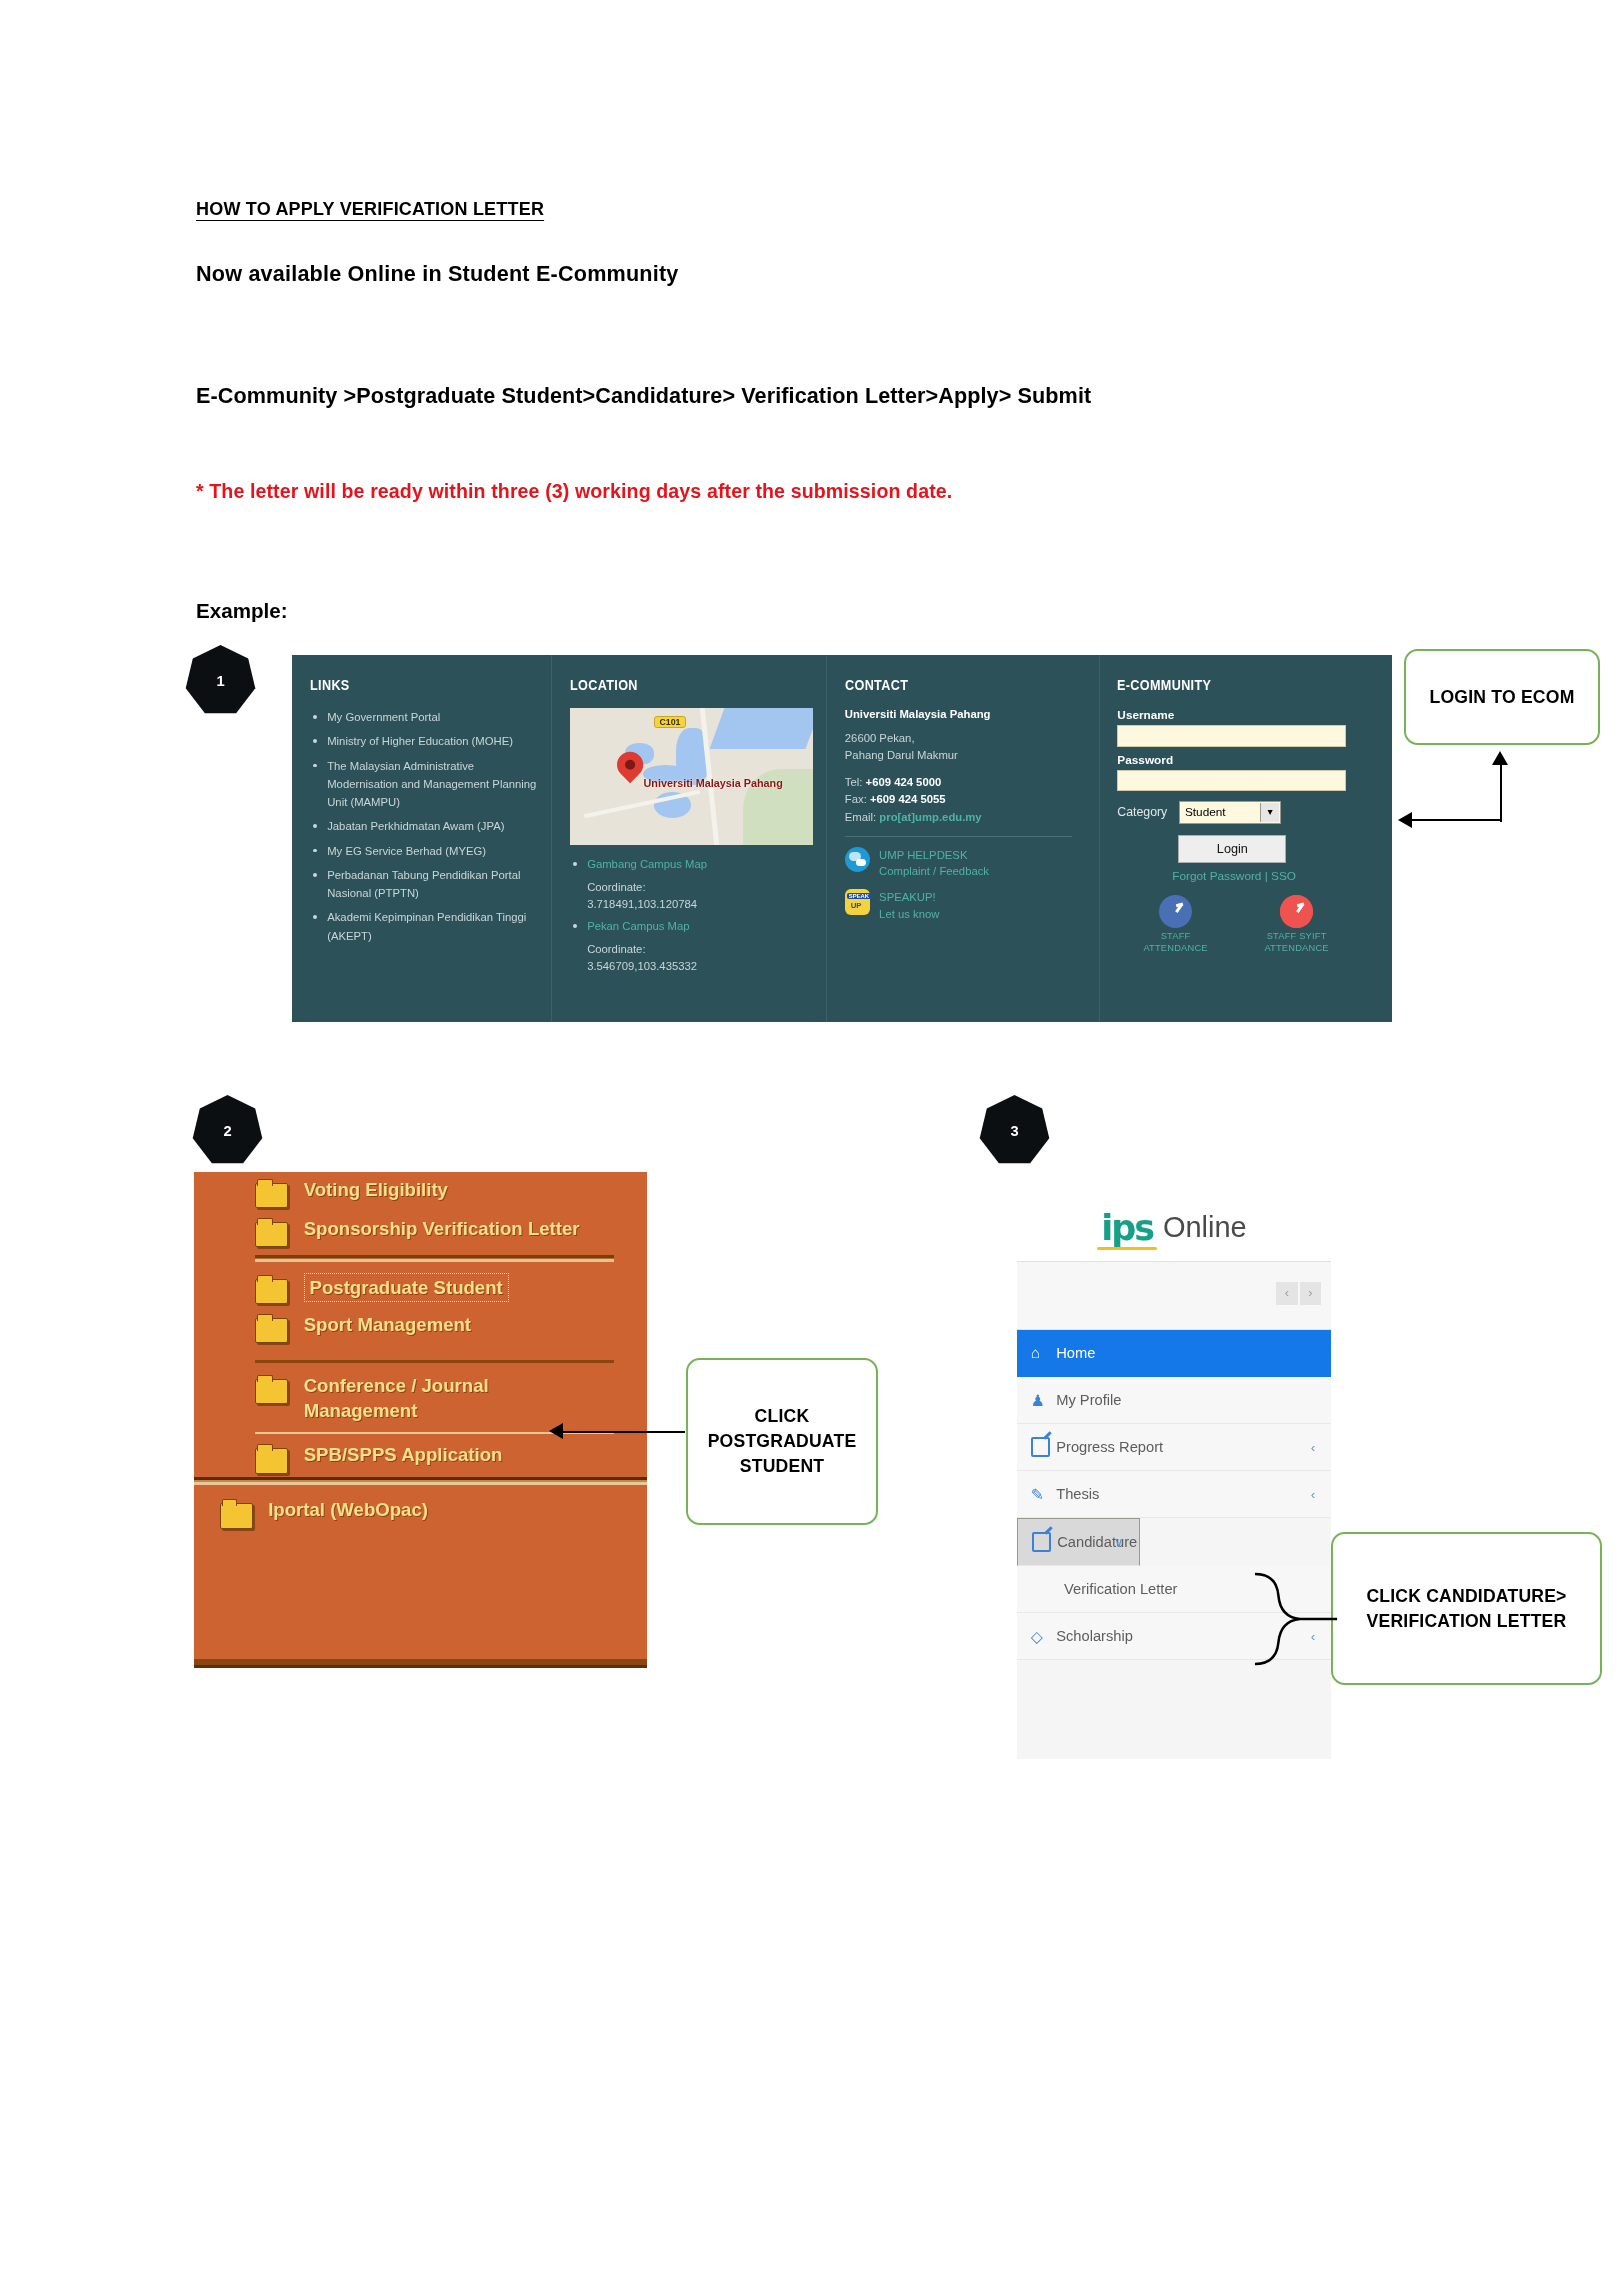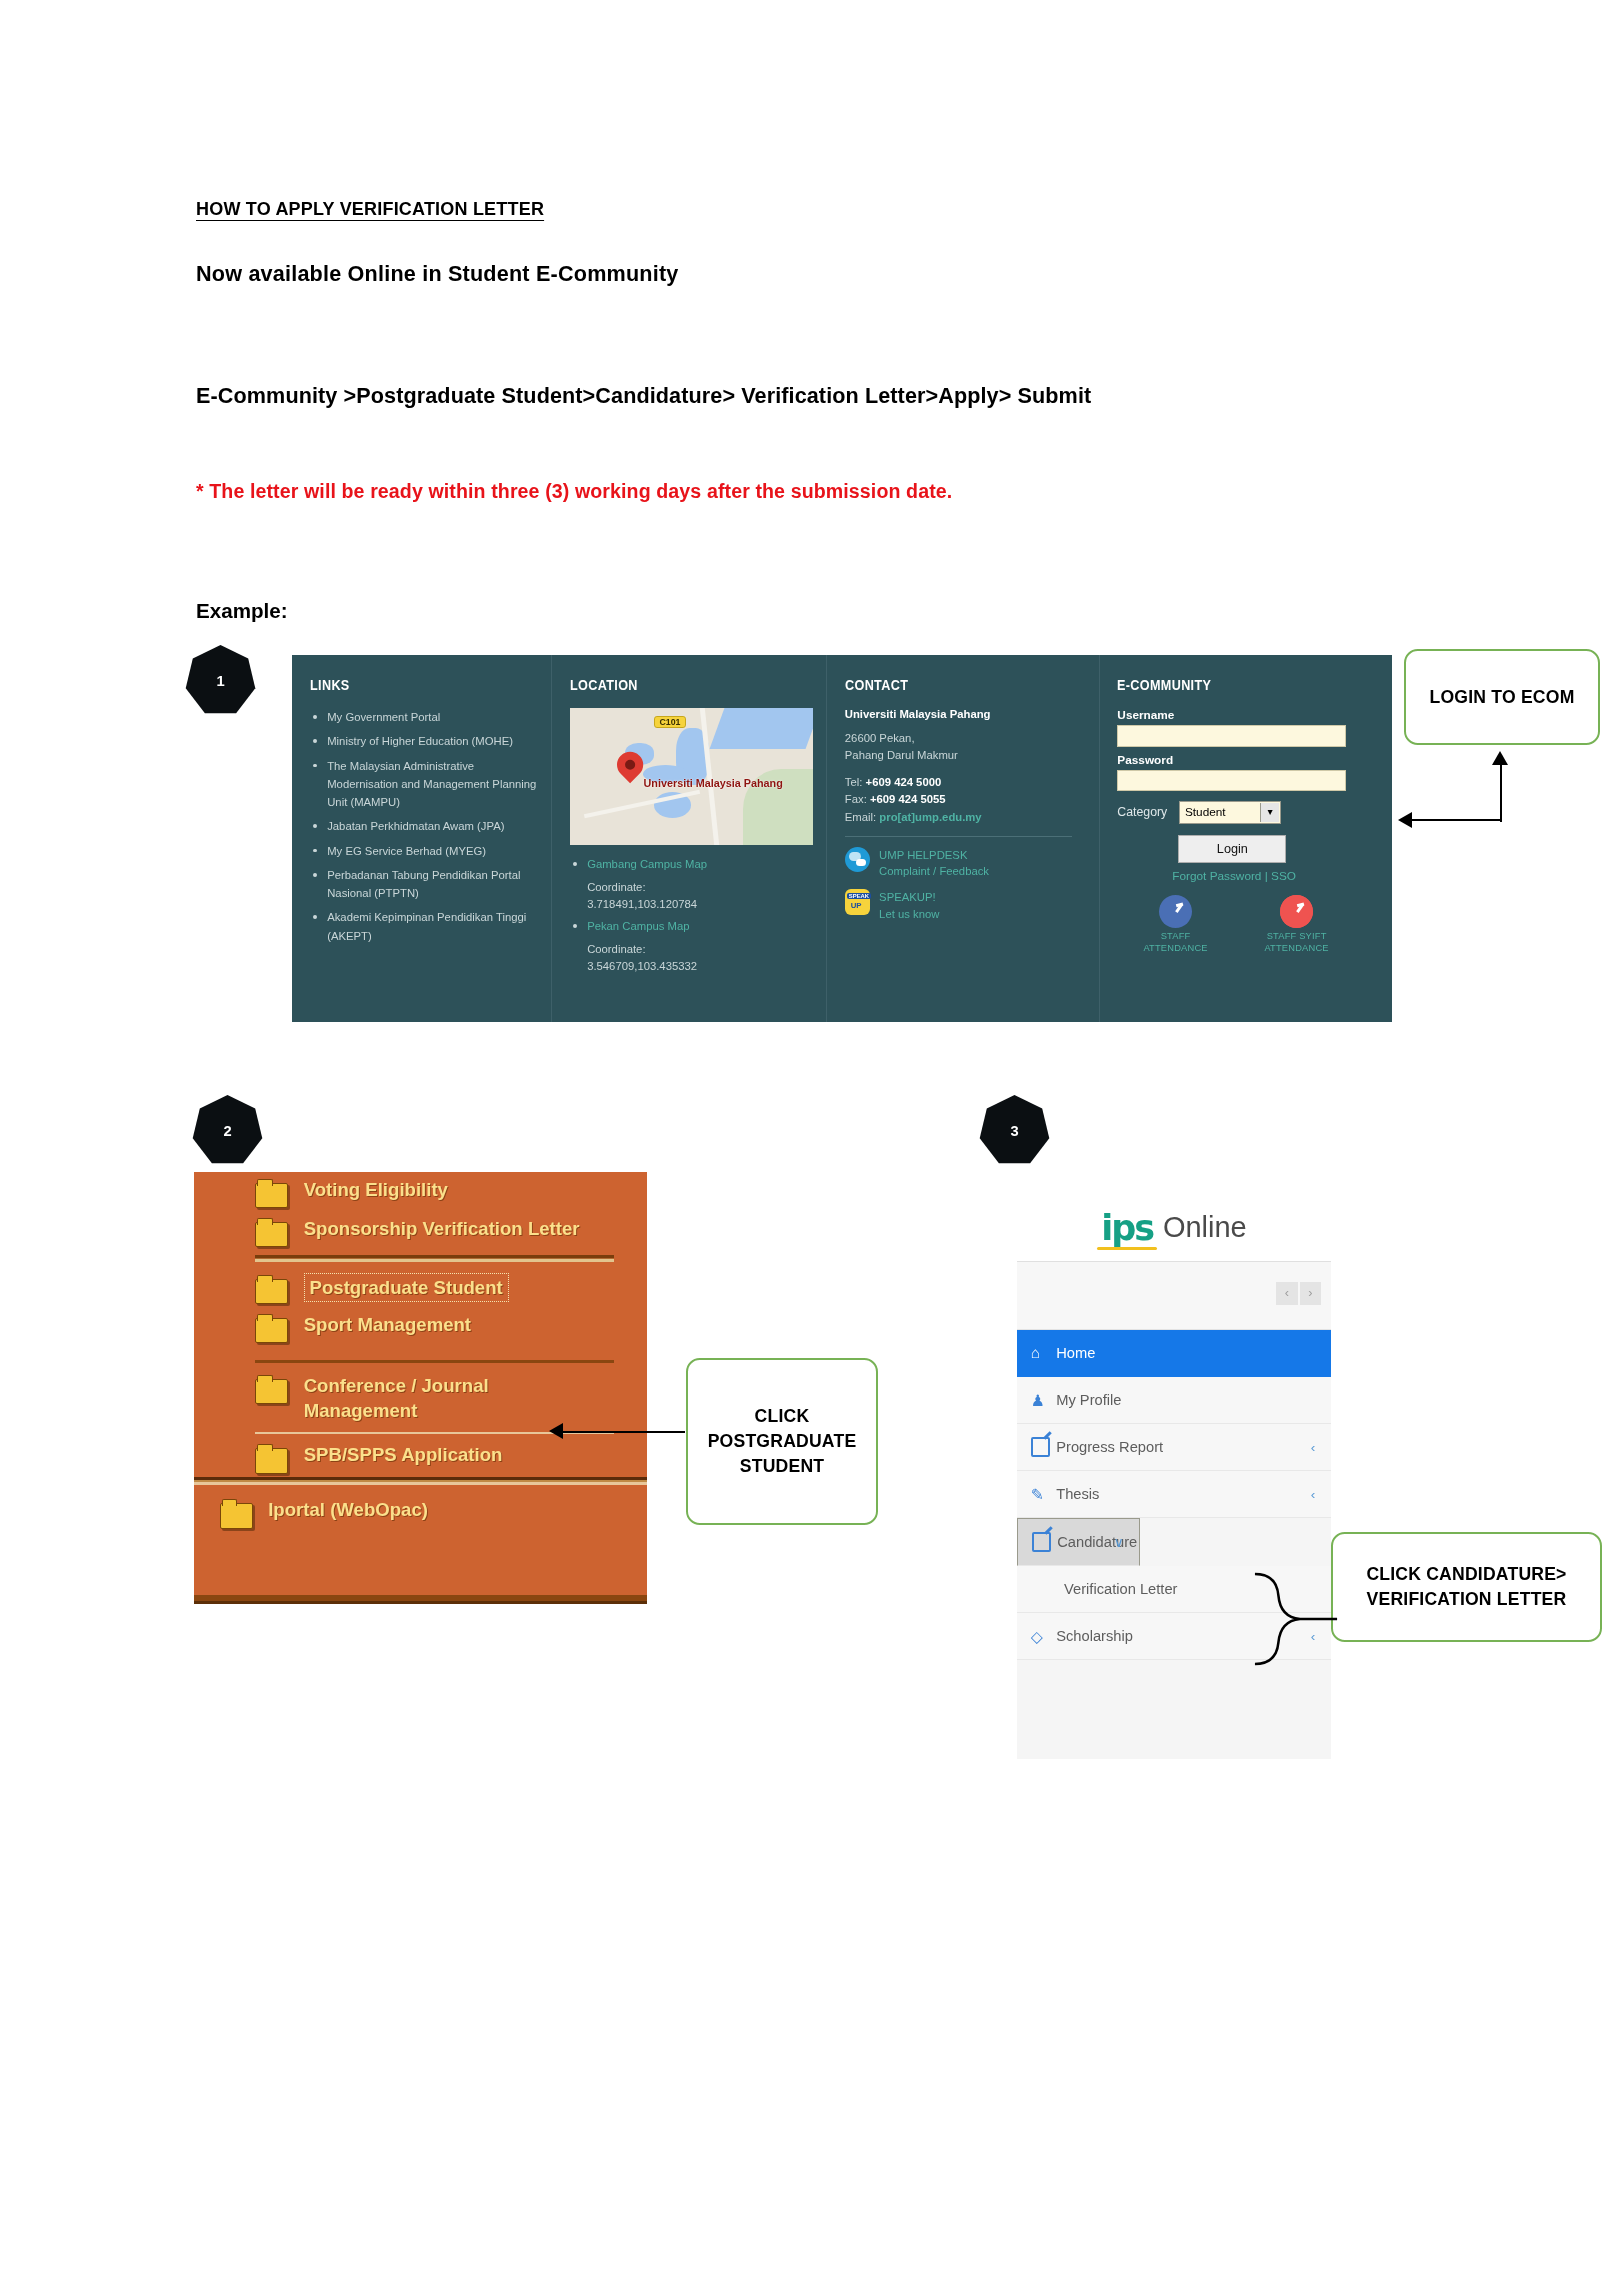--- a/index.html
+++ b/index.html
@@ -78,21 +78,21 @@
   .att .ring:after{content:"";position:absolute;left:15.7px;top:11.8px;width:2.5px;height:6.9px;background:#fff;transform-origin:top center;transform:rotate(-105deg);}
   .att .ring.red{box-shadow:inset 0 0 0 2.9px #ef5350;}
   .att span{color:#4fb3a4;font-size:9.3px;line-height:1.3;display:block;letter-spacing:0.2px;}
 
   
   .callout{position:absolute;background:#fff;border:2.5px solid #77b255;border-radius:13.7px;
            display:flex;align-items:center;justify-content:center;text-align:center;
            font-size:17.6px;font-weight:bold;line-height:1.42;letter-spacing:0.2px;padding:5.9px 7.8px;box-sizing:border-box;}
 
   
-  .shot2{position:absolute;left:194px;top:1172px;width:453px;height:432px;background:#cd6330;overflow:hidden;}
+  .shot2{position:absolute;left:194px;top:1172px;width:453px;height:496px;background:#cd6330;overflow:hidden;}
   .o-item{display:flex;align-items:flex-start;gap:15.7px;padding:4.9px 9.8px 4.9px 61px;}
   .o-ico{width:33px;height:27.4px;flex:none;position:relative;margin-top:2px;}
   .o-ico:before{content:"";position:absolute;left:0;top:3.9px;width:31px;height:23.5px;background:#f5c433;
                 border:1.6px solid #7a4608;border-radius:2px 2px 2px 2px;box-shadow:2px 2px 0 rgba(60,30,0,.45);}
   .o-ico:after{content:"";position:absolute;left:2px;top:0px;width:13.7px;height:5.9px;background:#f5c433;
                border:1.6px solid #7a4608;border-bottom:none;border-radius:2px 2px 0 0;}
   .o-txt{color:#fbe08c;font-size:18.6px;font-weight:bold;line-height:1.35;text-shadow:1px 1px 0 rgba(90,40,0,.55);}
   .o-sep{height:2.9px;margin:4.9px 33px 4.9px 61px;background:linear-gradient(#8a4610,#8a4610);}
   .o-sep.d{height:6.9px;background:linear-gradient(180deg,#7a3d0c 0 45%,#b06a32 45% 60%,#e2c48e 60% 100%);}
   .o-sep.l{height:2px;background:#e8c79a;margin:3.9px 33px 3.9px 61px;}
@@ -345,18 +345,18 @@
   <div class="mrow sub">
     <span>Verification Letter</span>
   </div>
   <div class="mrow">
     <span class="mi" style="color:#3b82d6;">◇</span>
     <span>Scholarship</span>
     <span class="caret">‹</span>
   </div>
 </div>
 
-<div class="callout" style="left:1331px;top:1532px;width:271px;height:110px;">CLICK CANDIDATURE&gt; VERIFICATION LETTER</div>
+<div class="callout" style="left:1331px;top:1532px;width:271px;height:153px;">CLICK CANDIDATURE&gt; VERIFICATION LETTER</div>
 <svg style="position:absolute;left:1253px;top:1566px;width:88px;height:108px;" viewBox="0 0 90 110" width="88" height="108">
   <path d="M2 8 Q24 8 26 30 Q28 52 48 54 Q28 56 26 78 Q24 100 2 100" fill="none" stroke="#000" stroke-width="2.6"></path>
   <line x1="48" y1="54" x2="86" y2="54" stroke="#000" stroke-width="2.4"></line>
 </svg>
 
 
 </body></html>

